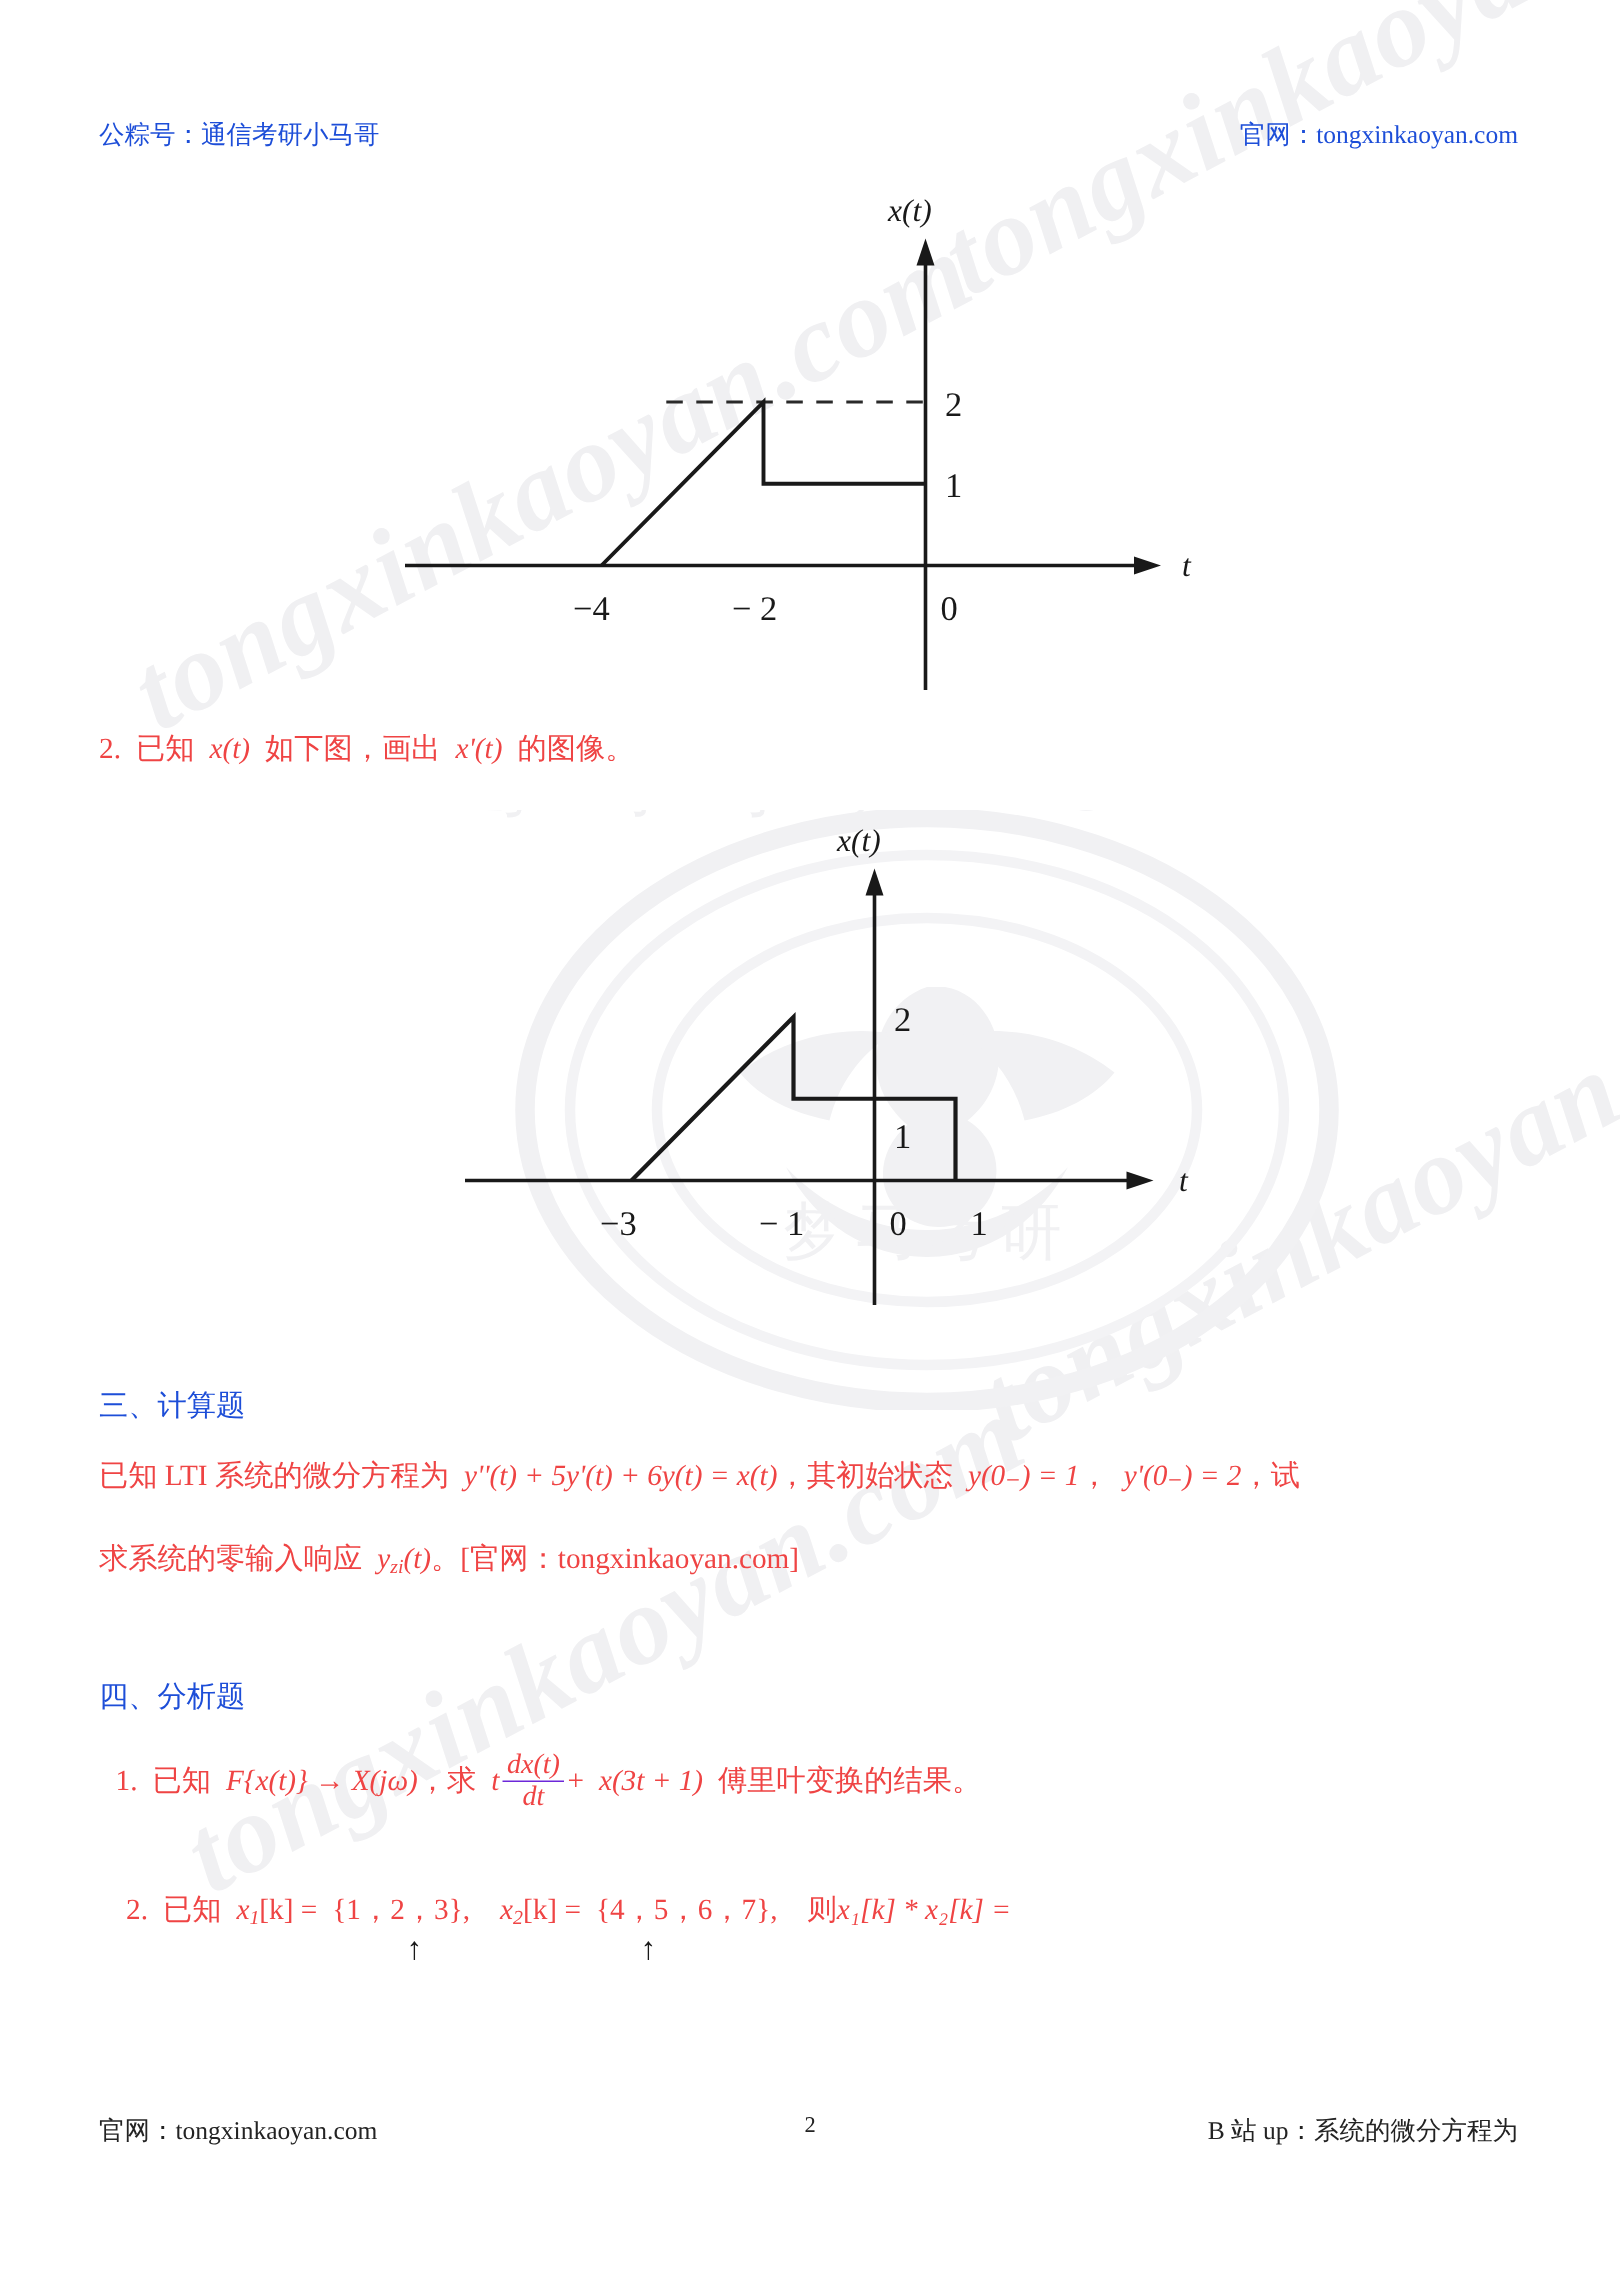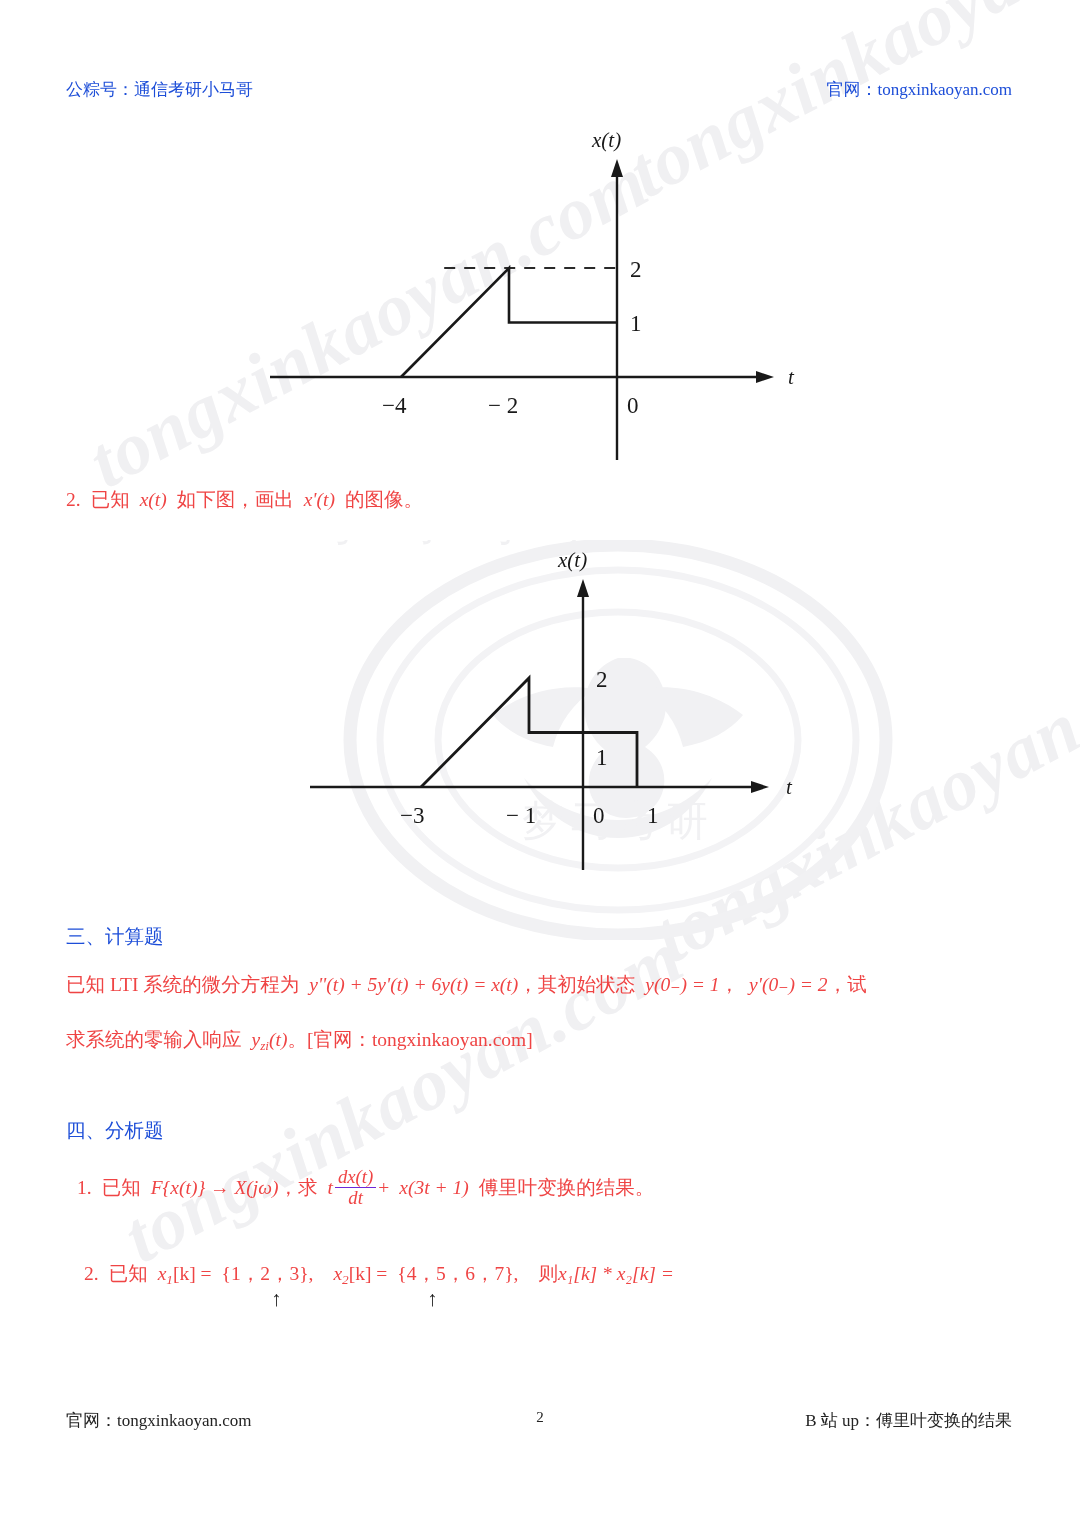--- a/index.html
+++ b/index.html
@@ -242,15 +242,15 @@
 
   <div class="ptext" style="left:84px; top:1261px;">
     <span>2.</span><span class="sp"></span><span>已知</span><span class="sp"></span><span class="mi"><span>x</span><span class="sub">1</span></span><span>[k] =</span><span class="sp"></span><span>{1，2，3}</span><span>,</span><span class="spw"></span><span class="mi"><span>x</span><span class="sub">2</span></span><span>[k] =</span><span class="sp"></span><span>{4，5，6，7}</span><span>,</span><span class="spw"></span><span>则</span><span class="mi">x₁[k] * x₂[k] =</span>
   </div>
 
   <div class="arrow-row" style="left:271px; top:1287px;">↑</div>
   <div class="arrow-row" style="left:427px; top:1287px;">↑</div>
 
   <div class="ftr ftr-left">官网：tongxinkaoyan.com</div>
   <div class="ftr ftr-center">2</div>
-  <div class="ftr ftr-right">B 站 up：傅里叶变换的结果</div>
+  <div class="ftr ftr-right">B 站 up：系统的微分方程为</div>
 
 </div>
 
 </body></html>

